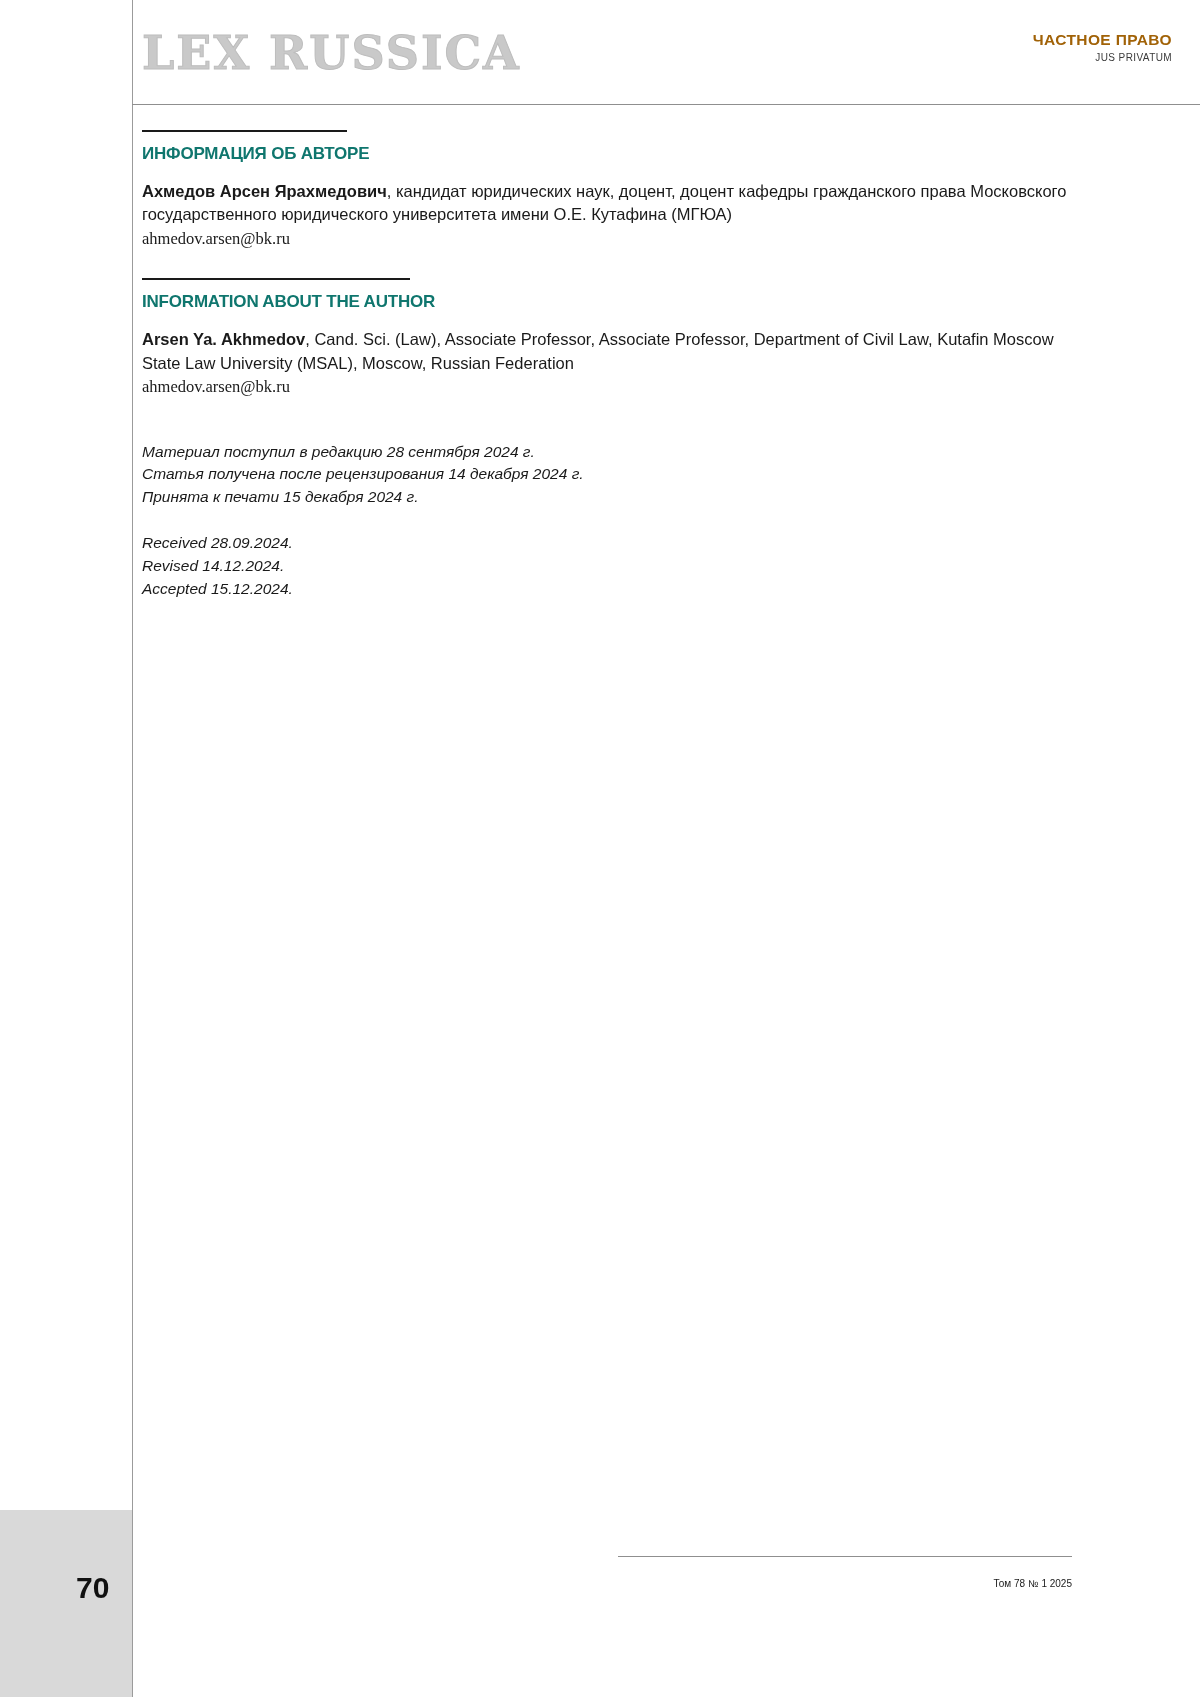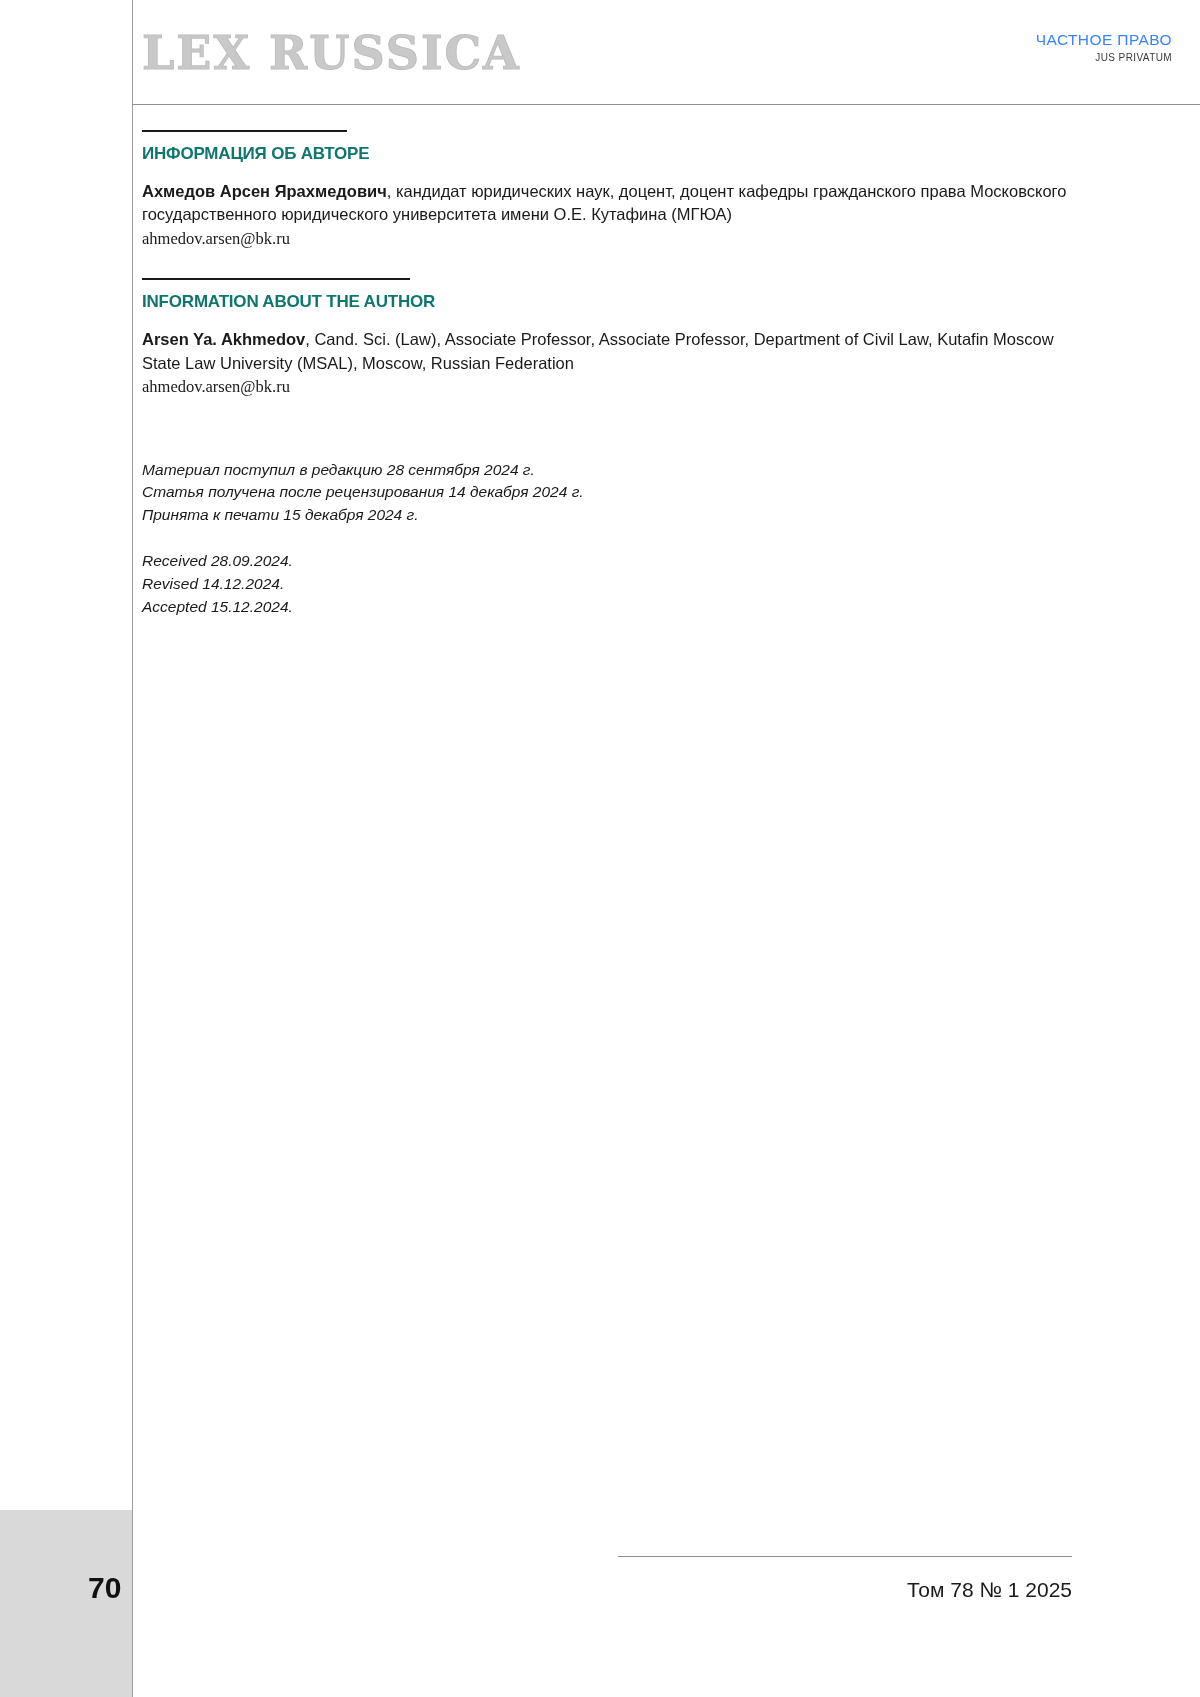--- a/index.html
+++ b/index.html
@@ -66,23 +66,23 @@
   }
   .header-right {
     position: absolute;
     right: 28px;
     top: 30px;
     text-align: right;
     line-height: 1.35;
   }
   .header-right .ru {
     font-size: 15.5px;
-    font-weight: 400;
+    font-weight: 700;
     letter-spacing: 0.4px;
-    color: #3b82f6;
+    color: #a16207;
     white-space: nowrap;
   }
   .header-right .lat {
     font-size: 10px;
     font-weight: 400;
     letter-spacing: 0.4px;
     color: #3a3a3a;
     white-space: nowrap;
   }
   .header-rule {
@@ -134,52 +134,52 @@
     line-height: 1.42;
     margin: 0;
     font-family: Liberation Serif, serif;
   }
 
   .block-gap {
     height: 28px;
   }
 
   .dates {
-    margin-top: 60px;
+    margin-top: 42px;
     font-style: italic;
     font-size: 15.5px;
     line-height: 1.46;
     color: #1a1a1a;
   }
   .dates.second {
     margin-top: 24px;
   }
 
   
   .footer-rule {
     position: absolute;
     left: 618px;
     top: 1556px;
     width: 454px;
     height: 1px;
     background: #8f8f8f;
   }
   .page-number {
     position: absolute;
-    left: 88px;
+    left: 76px;
     top: 1571px;
     font-size: 30px;
     font-weight: 700;
     color: #111;
   }
   .footer-right {
     position: absolute;
     right: 128px;
     top: 1578px;
-    font-size: 21px;
+    font-size: 10px;
     color: #1a1a1a;
     white-space: nowrap;
   }
 </style>
 </head>
 <body>
 
 <div class="page">
 
   <div class="left-strip"></div>

